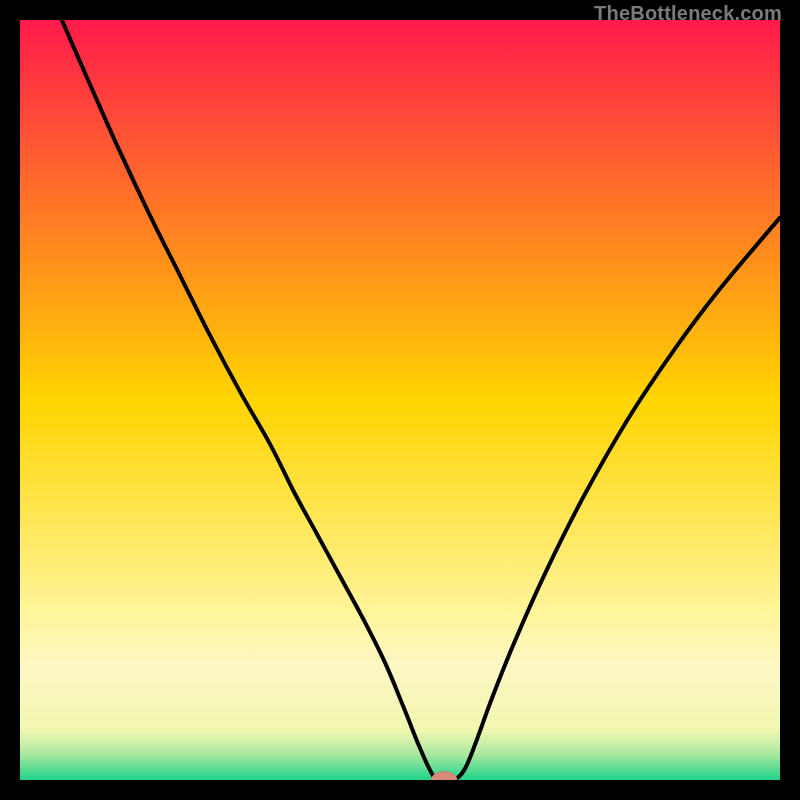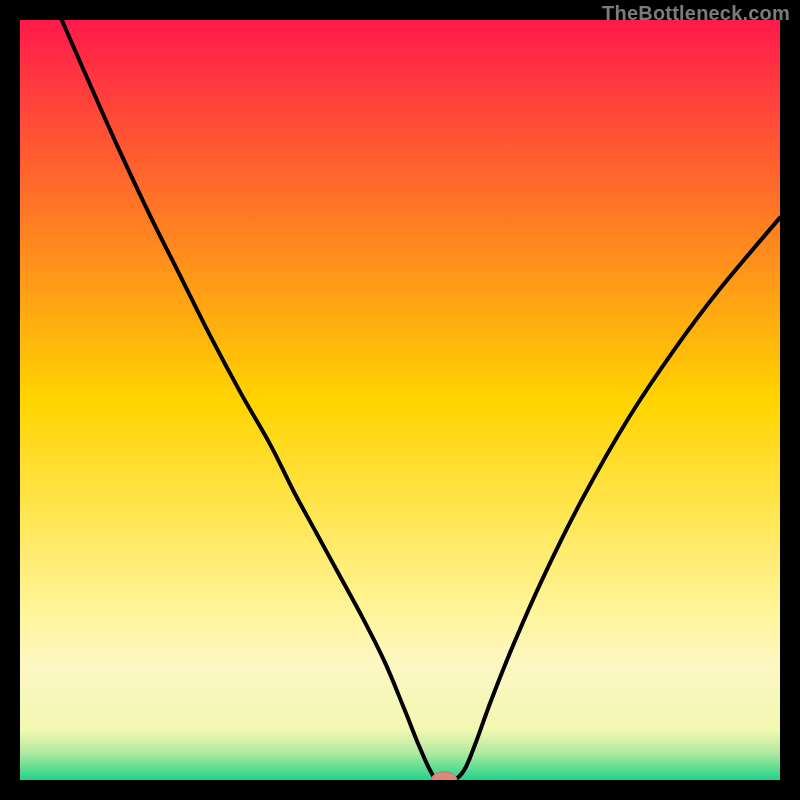--- a/index.html
+++ b/index.html
@@ -25,21 +25,21 @@
     height: 760px;
   }
   .plot-svg {
     display: block;
     width: 760px;
     height: 760px;
   }
   .watermark {
     position: absolute;
     top: 2px;
-    right: 10px;
+    right: 18px;
     font-size: 20px;
     font-weight: 600;
     color: #7b7b7b;
     letter-spacing: 0.2px;
     text-align: center;
   }
 </style>
 </head>
 <body>
 

